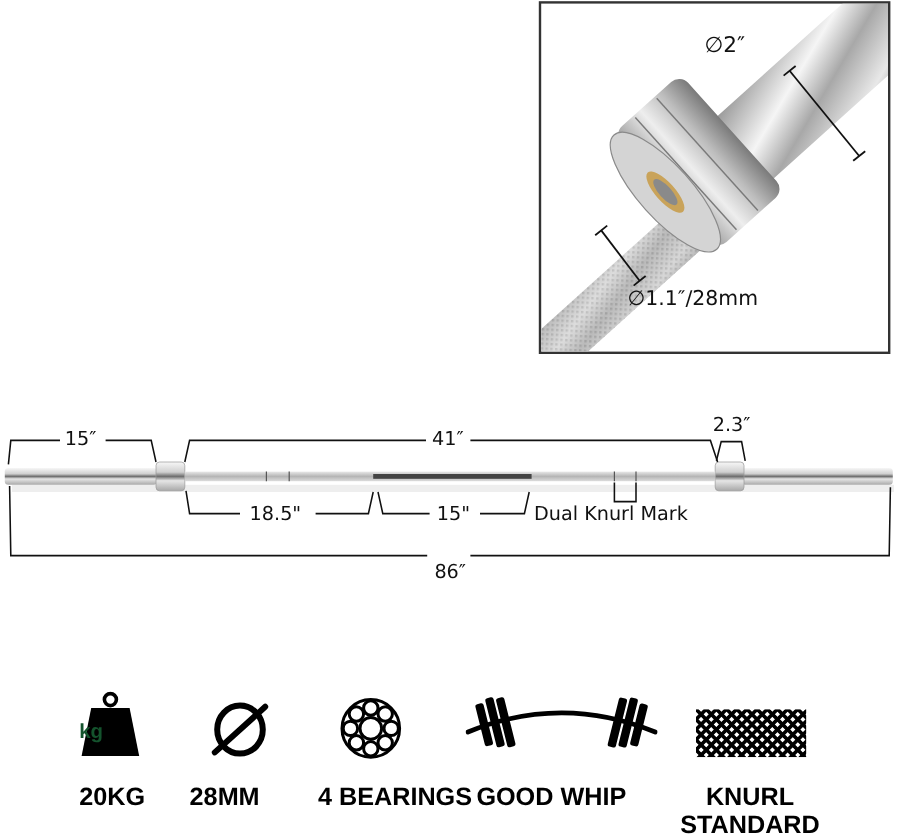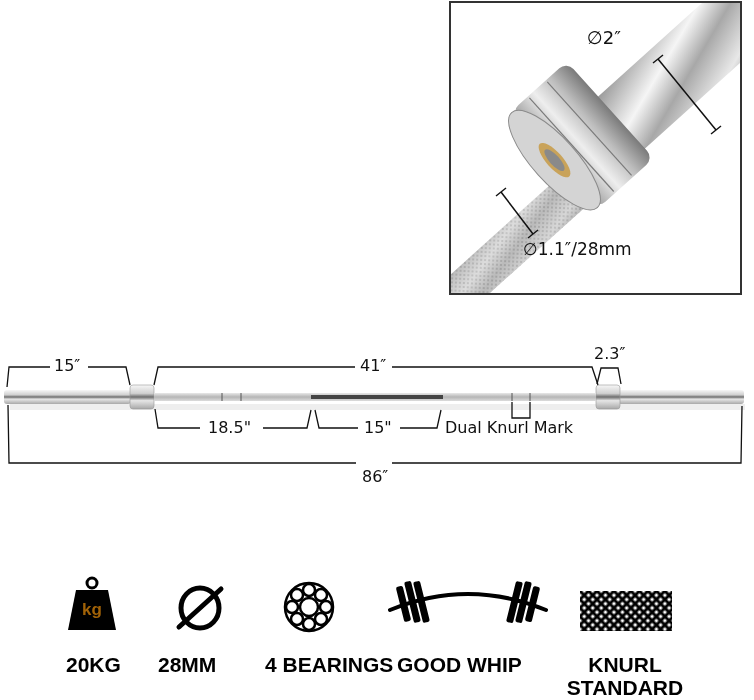--- a/index.html
+++ b/index.html
@@ -125,21 +125,21 @@
 <div class="dim-label" style="left:208px;top:420px;">18.5"</div>
 <div class="dim-label" style="left:364px;top:420px;">15"</div>
 <div class="dim-label" style="left:445px;top:420px;font-size:16px;">Dual Knurl Mark</div>
 <div class="dim-label" style="left:362px;top:441px;margin-top:28px;">86″</div>
 
 <div class="abs" style="left:66px;top:576px;">
   <svg width="52" height="56" viewBox="0 0 52 56">
     <circle cx="26" cy="7" r="5" fill="none" stroke="#000" stroke-width="3"></circle>
     <path d="M10 14 L42 14 L50 54 L2 54 Z" fill="#000"></path>
   </svg>
-  <div class="abs" style="left:0;top:24px;width:52px;text-align:center;color:#a16207;font-family:'Liberation Sans',sans-serif;font-weight:bold;font-size:17px;">kg</div>
+  <div class="abs" style="left:0;top:24px;width:52px;color:#14532d;font-family:'Liberation Sans',sans-serif;font-weight:bold;font-size:17px;">kg</div>
 </div>
 <div class="feat-label" style="left:66px;top:654px;text-align:center;">20KG</div>
 
 <div class="abs" style="left:175px;top:583px;">
   <svg width="50" height="50" viewBox="0 0 50 50">
     <ellipse cx="25" cy="25" rx="19" ry="20" fill="none" stroke="#000" stroke-width="5"></ellipse>
     <line x1="4" y1="44" x2="46" y2="6" stroke="#000" stroke-width="5" stroke-linecap="round"></line>
   </svg>
 </div>
 <div class="feat-label" style="left:158px;top:654px;">28MM</div>

